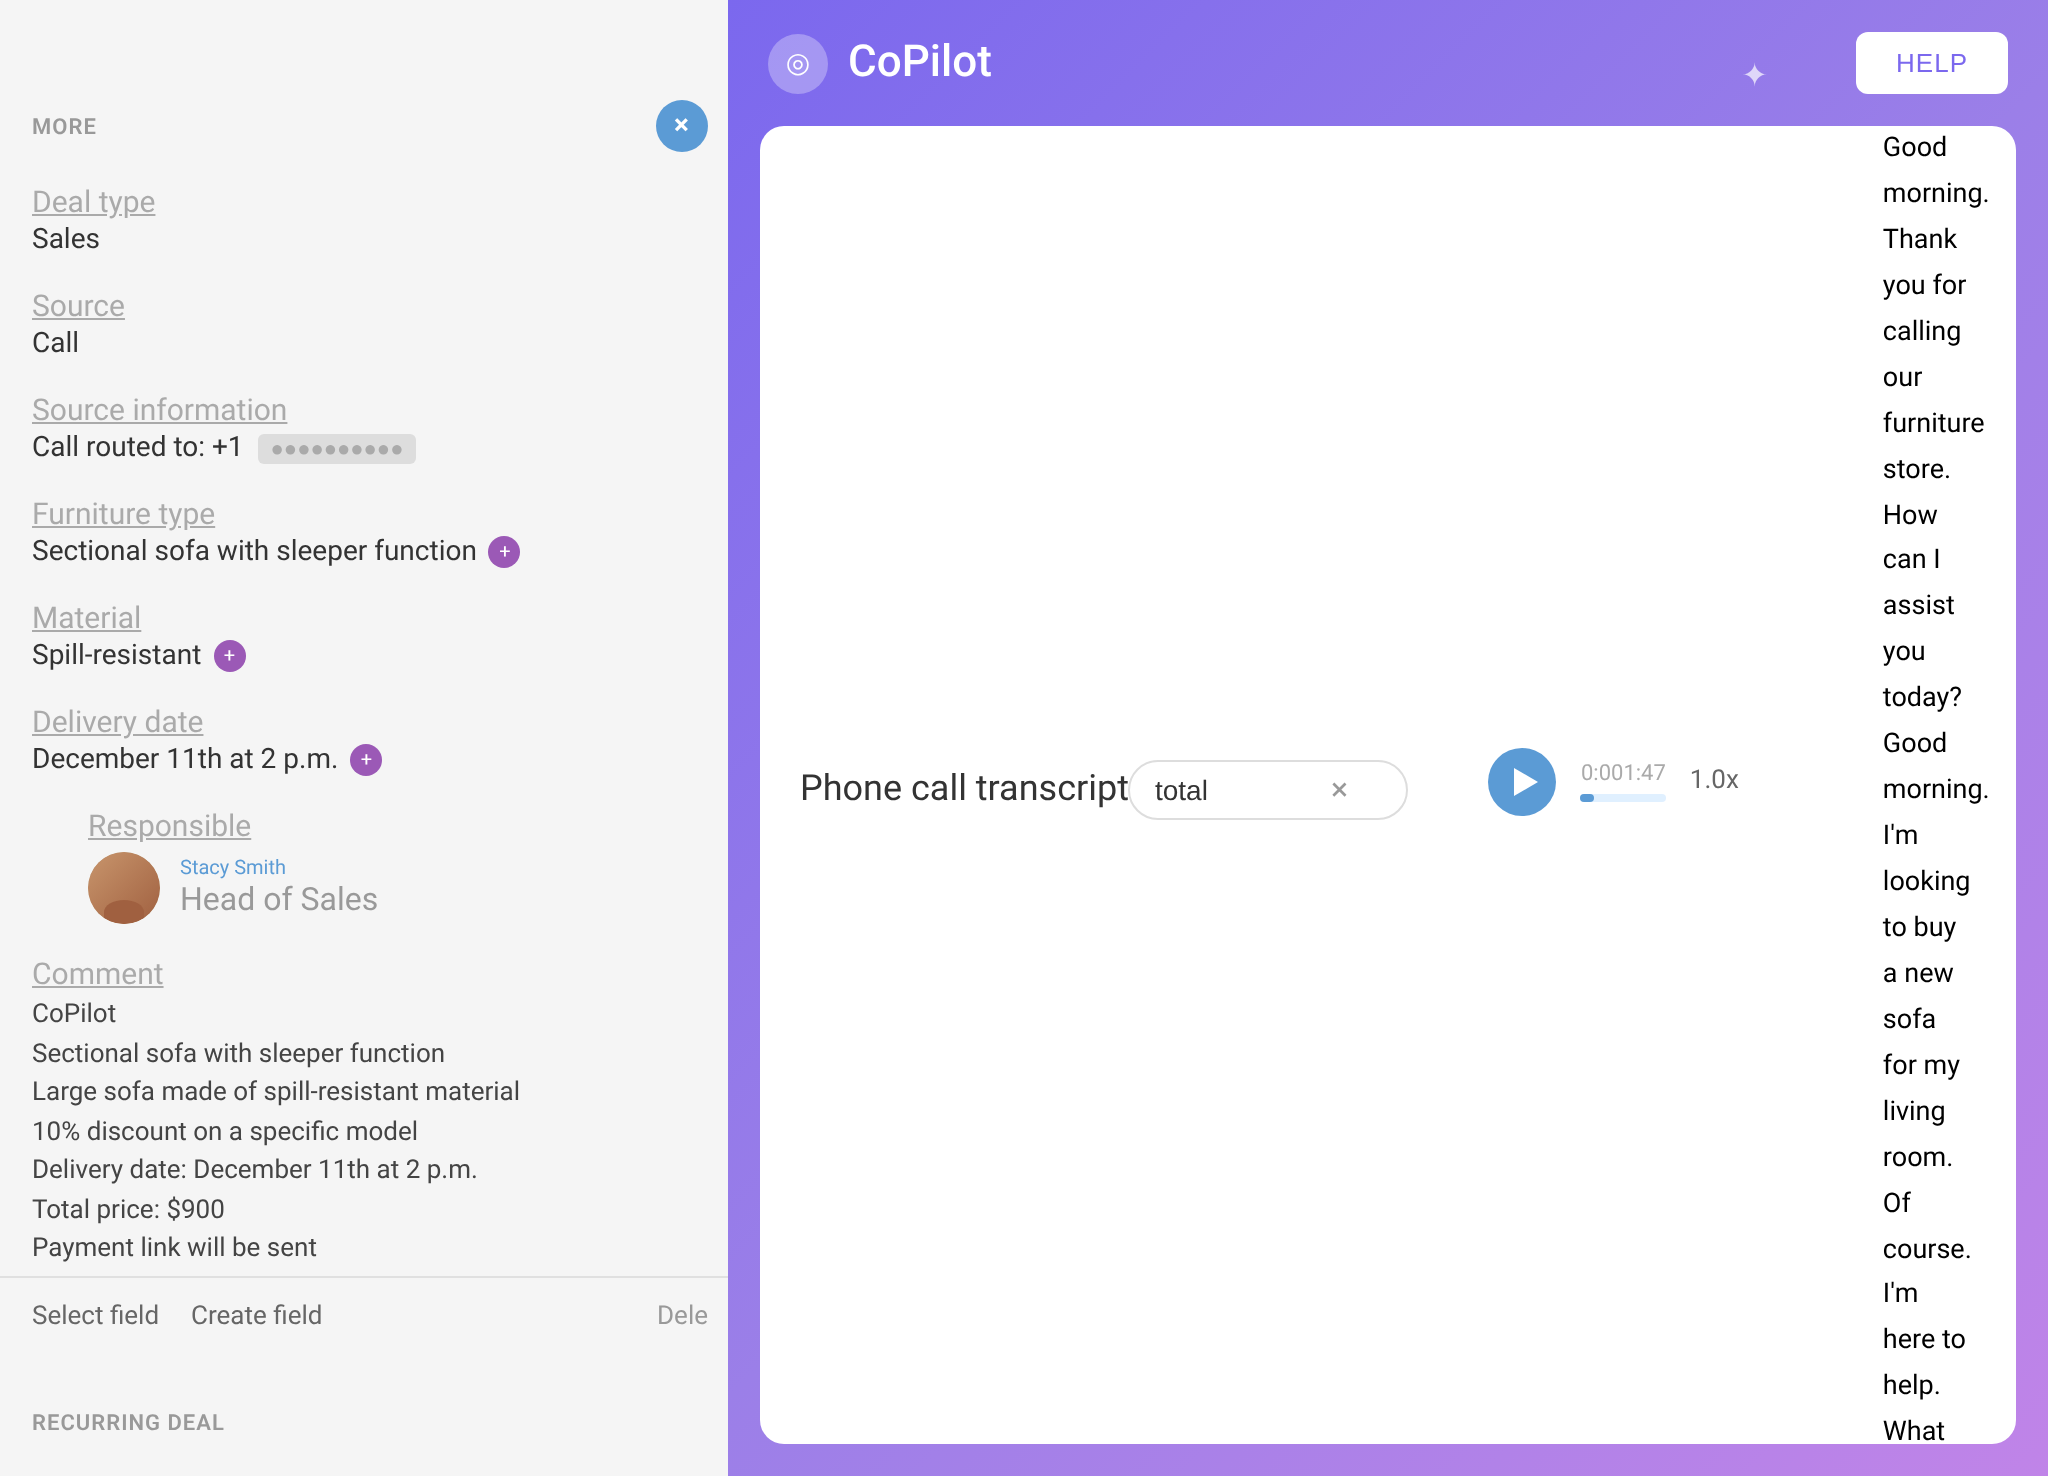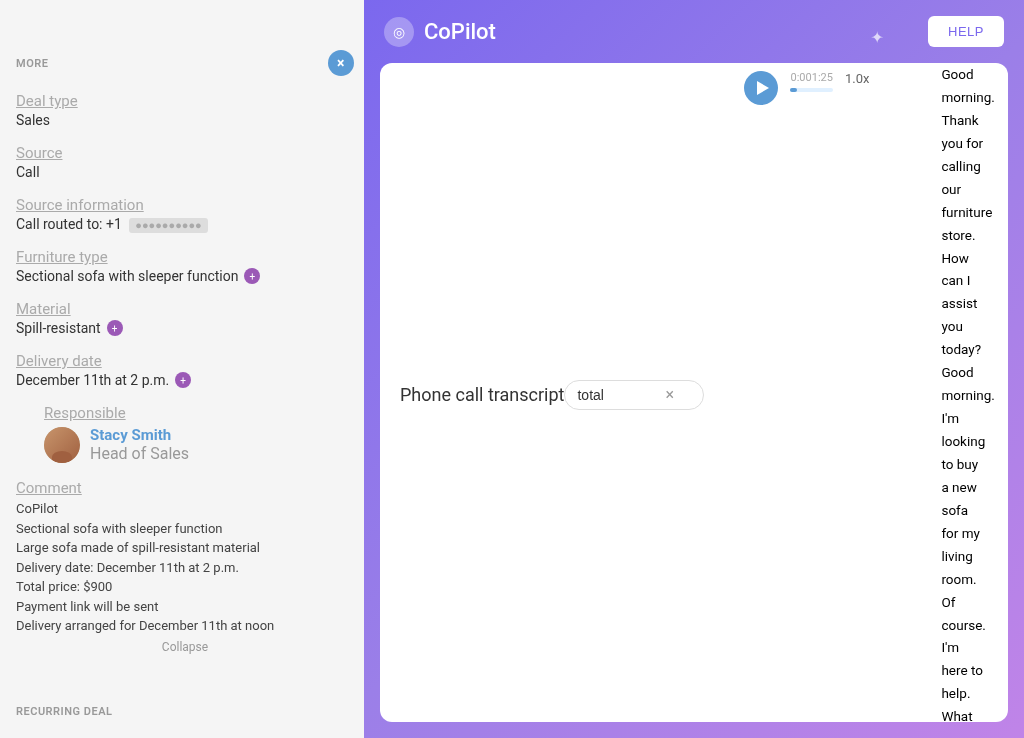--- a/index.html
+++ b/index.html
@@ -125,23 +125,23 @@
       bottom: 0;
       left: 50%;
       transform: translateX(-50%);
       width: 20px;
       height: 12px;
       background: #a06040;
       border-radius: 50% 50% 0 0;
     }
 
     .person-info .name {
-      font-size: 15px;
+      font-size: 10px;
       color: #5b9bd5;
-      font-weight: 700;
+      font-weight: 400;
     }
 
     .person-info .title {
       font-size: 16px;
       color: #999;
     }
 
     .comment-section {
       padding: 8px 16px;
     }
@@ -299,21 +299,21 @@
     .search-clear {
       color: #999;
       cursor: pointer;
       font-size: 16px;
       line-height: 1;
     }
 
     .audio-player {
       padding: 8px 20px 12px;
       display: flex;
-      align-items: flex-start;
+      align-items: center;
       gap: 12px;
     }
 
     .play-btn {
       width: 34px;
       height: 34px;
       border-radius: 50%;
       background: #5b9bd5;
       display: flex;
       align-items: center;
@@ -449,28 +449,34 @@
       </div>
     </div>
   </div>
 
   <div class="comment-section">
     <div class="field-label">Comment</div>
     <div class="comment-text">
       <div>CoPilot</div>
       <div>Sectional sofa with sleeper function</div>
       <div>Large sofa made of spill-resistant material</div>
+      <div>10% discount on a specific model</div>
       <div>Delivery date: December 11th at 2 p.m.</div>
       <div>Total price: $900</div>
       <div>Payment link will be sent</div>
       <div>Delivery arranged for December 11th at noon</div>
     </div>
     <div class="collapse-btn">Collapse</div>
   </div>
 
+  <div class="bottom-actions">
+    <span class="action-link">Select field</span>
+    <span class="action-link">Create field</span>
+    <span class="action-link delete">Dele</span>
+  </div>
 
   <div class="recurring-deal">RECURRING DEAL</div>
 </div>
 
 <div class="right-panel">
   <div class="copilot-header">
     <div class="copilot-title">
       <div class="copilot-icon">◎</div>
       <span>CoPilot</span>
     </div>
@@ -485,21 +491,21 @@
         <input class="search-input" type="text" value="total" style="">
         <span class="search-clear">×</span>
       </div>
     </div>
 
     <div class="audio-player">
       <div class="play-btn"></div>
       <div class="audio-progress-container">
         <div class="audio-timeline">
           <span>0:00</span>
-          <span>1:25</span>
+          <span>1:47</span>
         </div>
         <div class="audio-bar">
           <div class="audio-progress"></div>
         </div>
       </div>
       <span class="speed-label">1.0x</span>
     </div>
 
     <div class="divider"></div>
 

